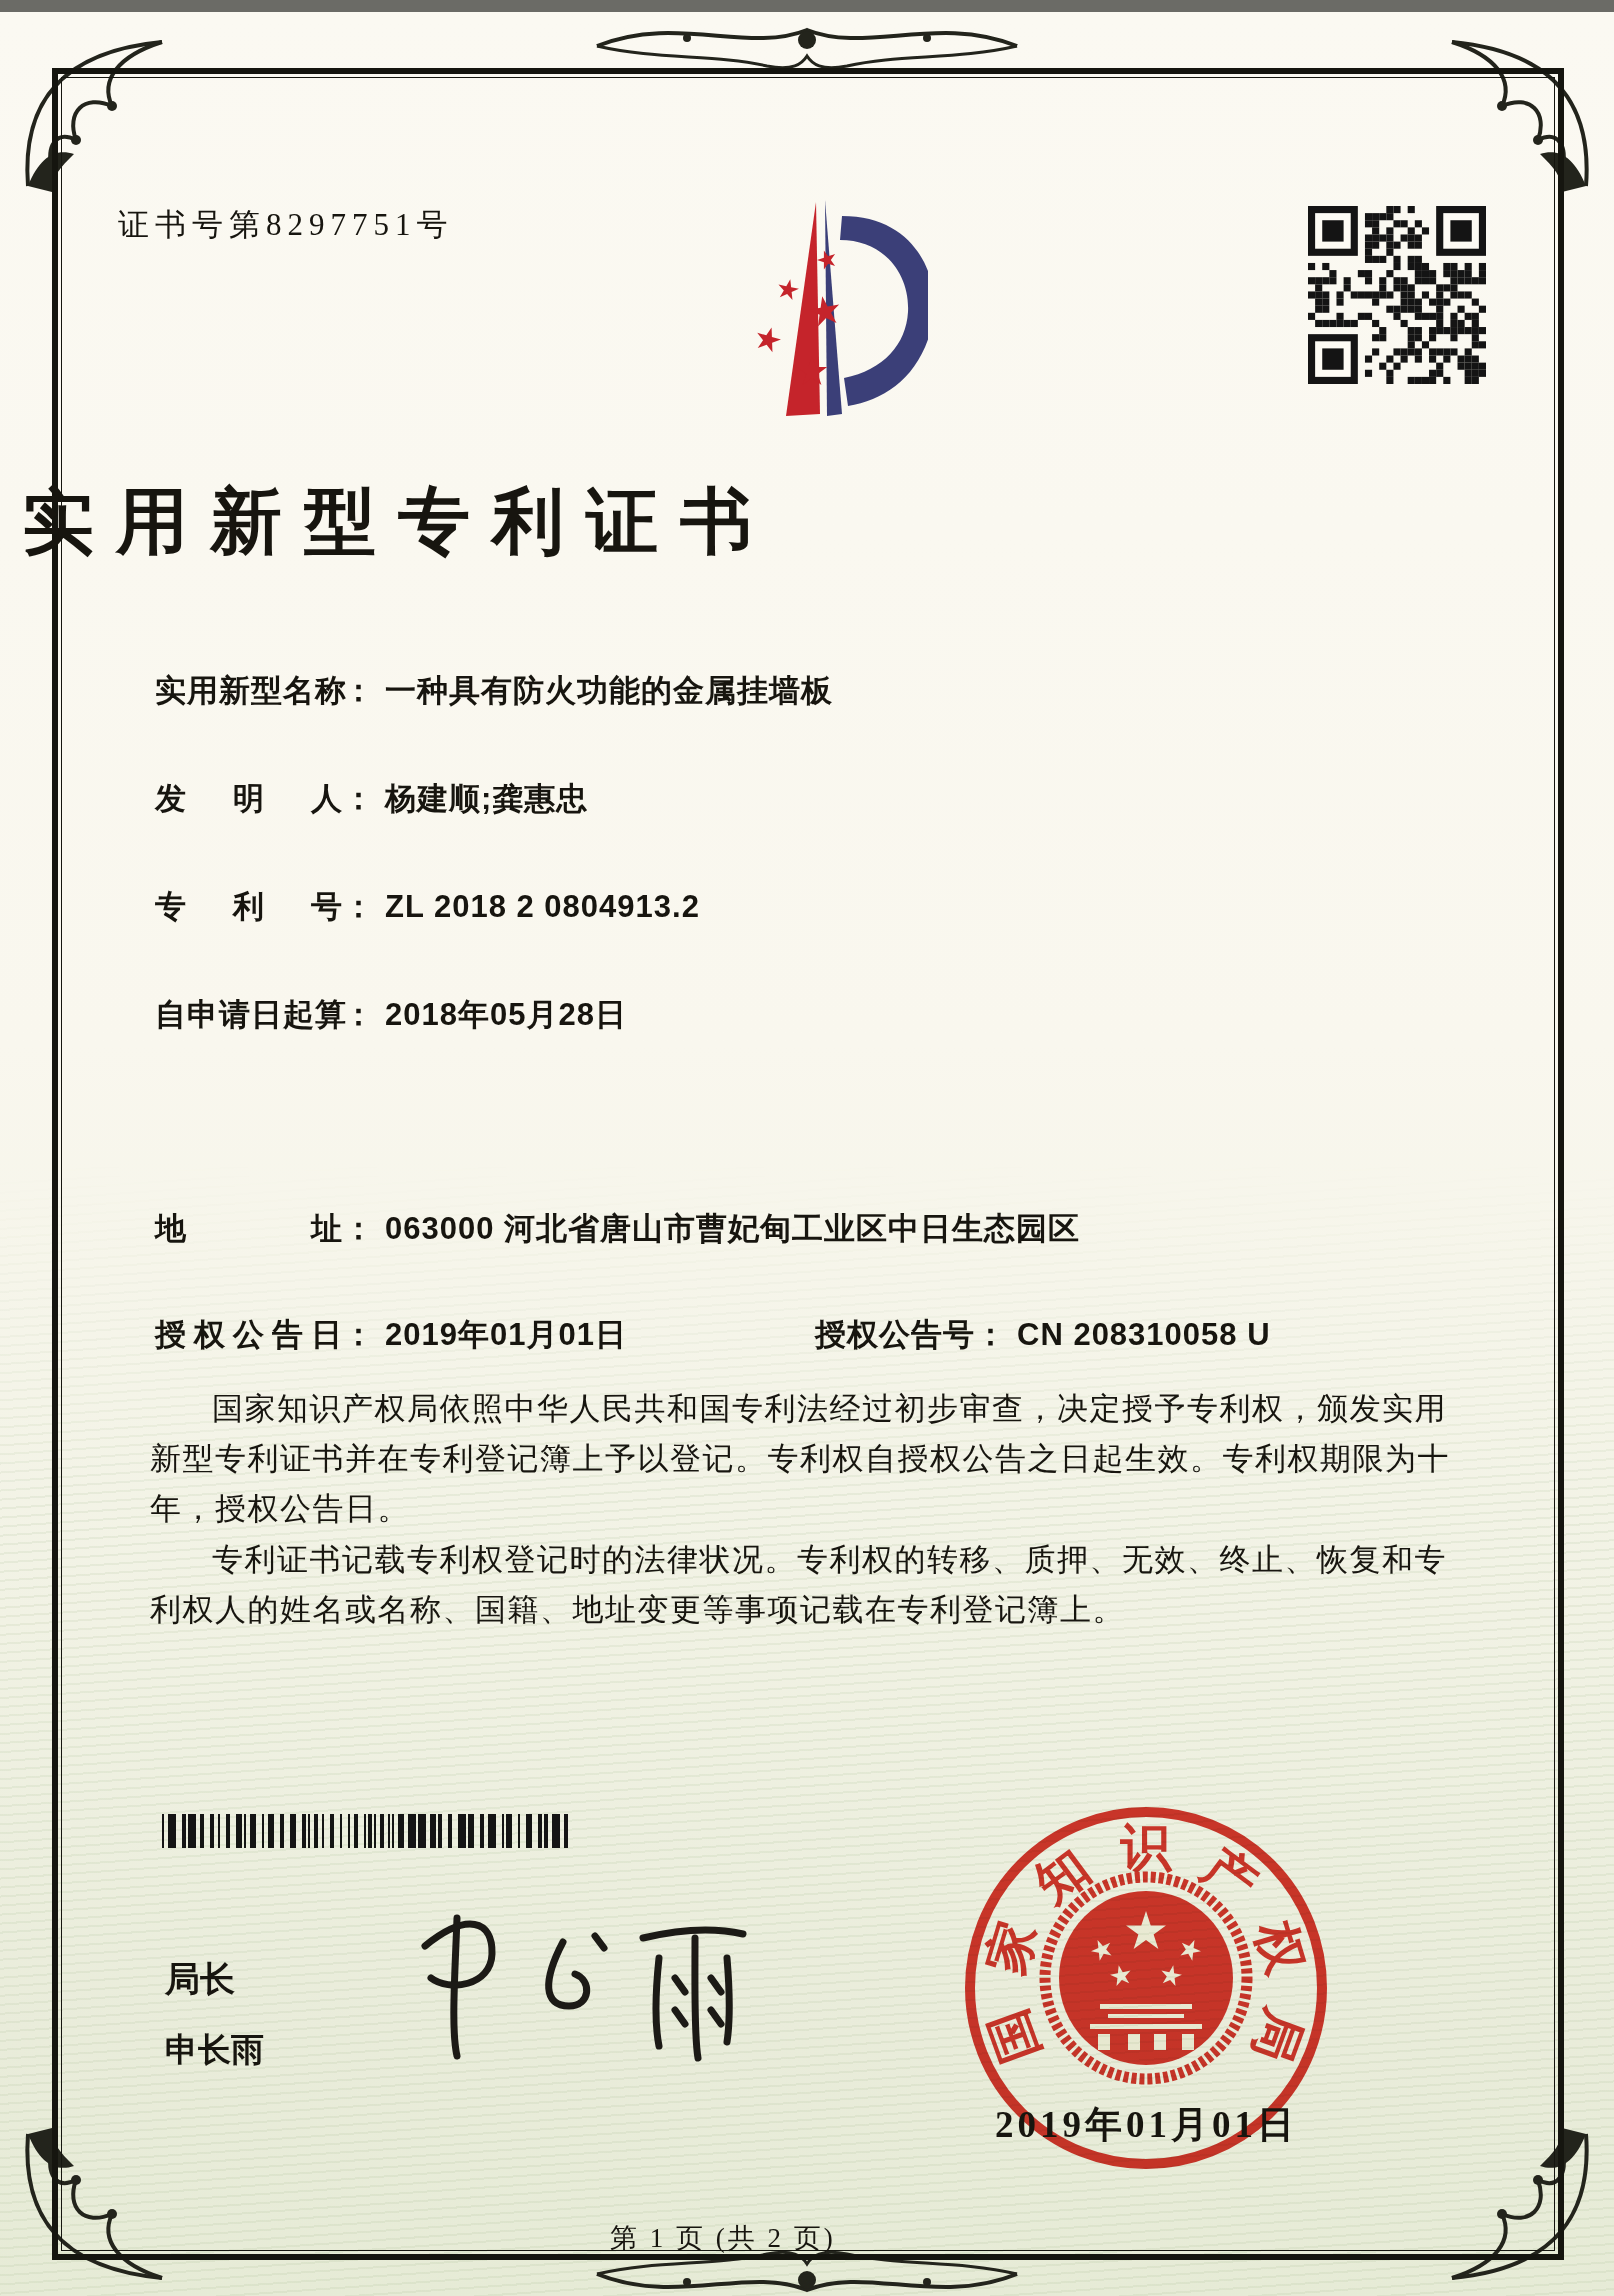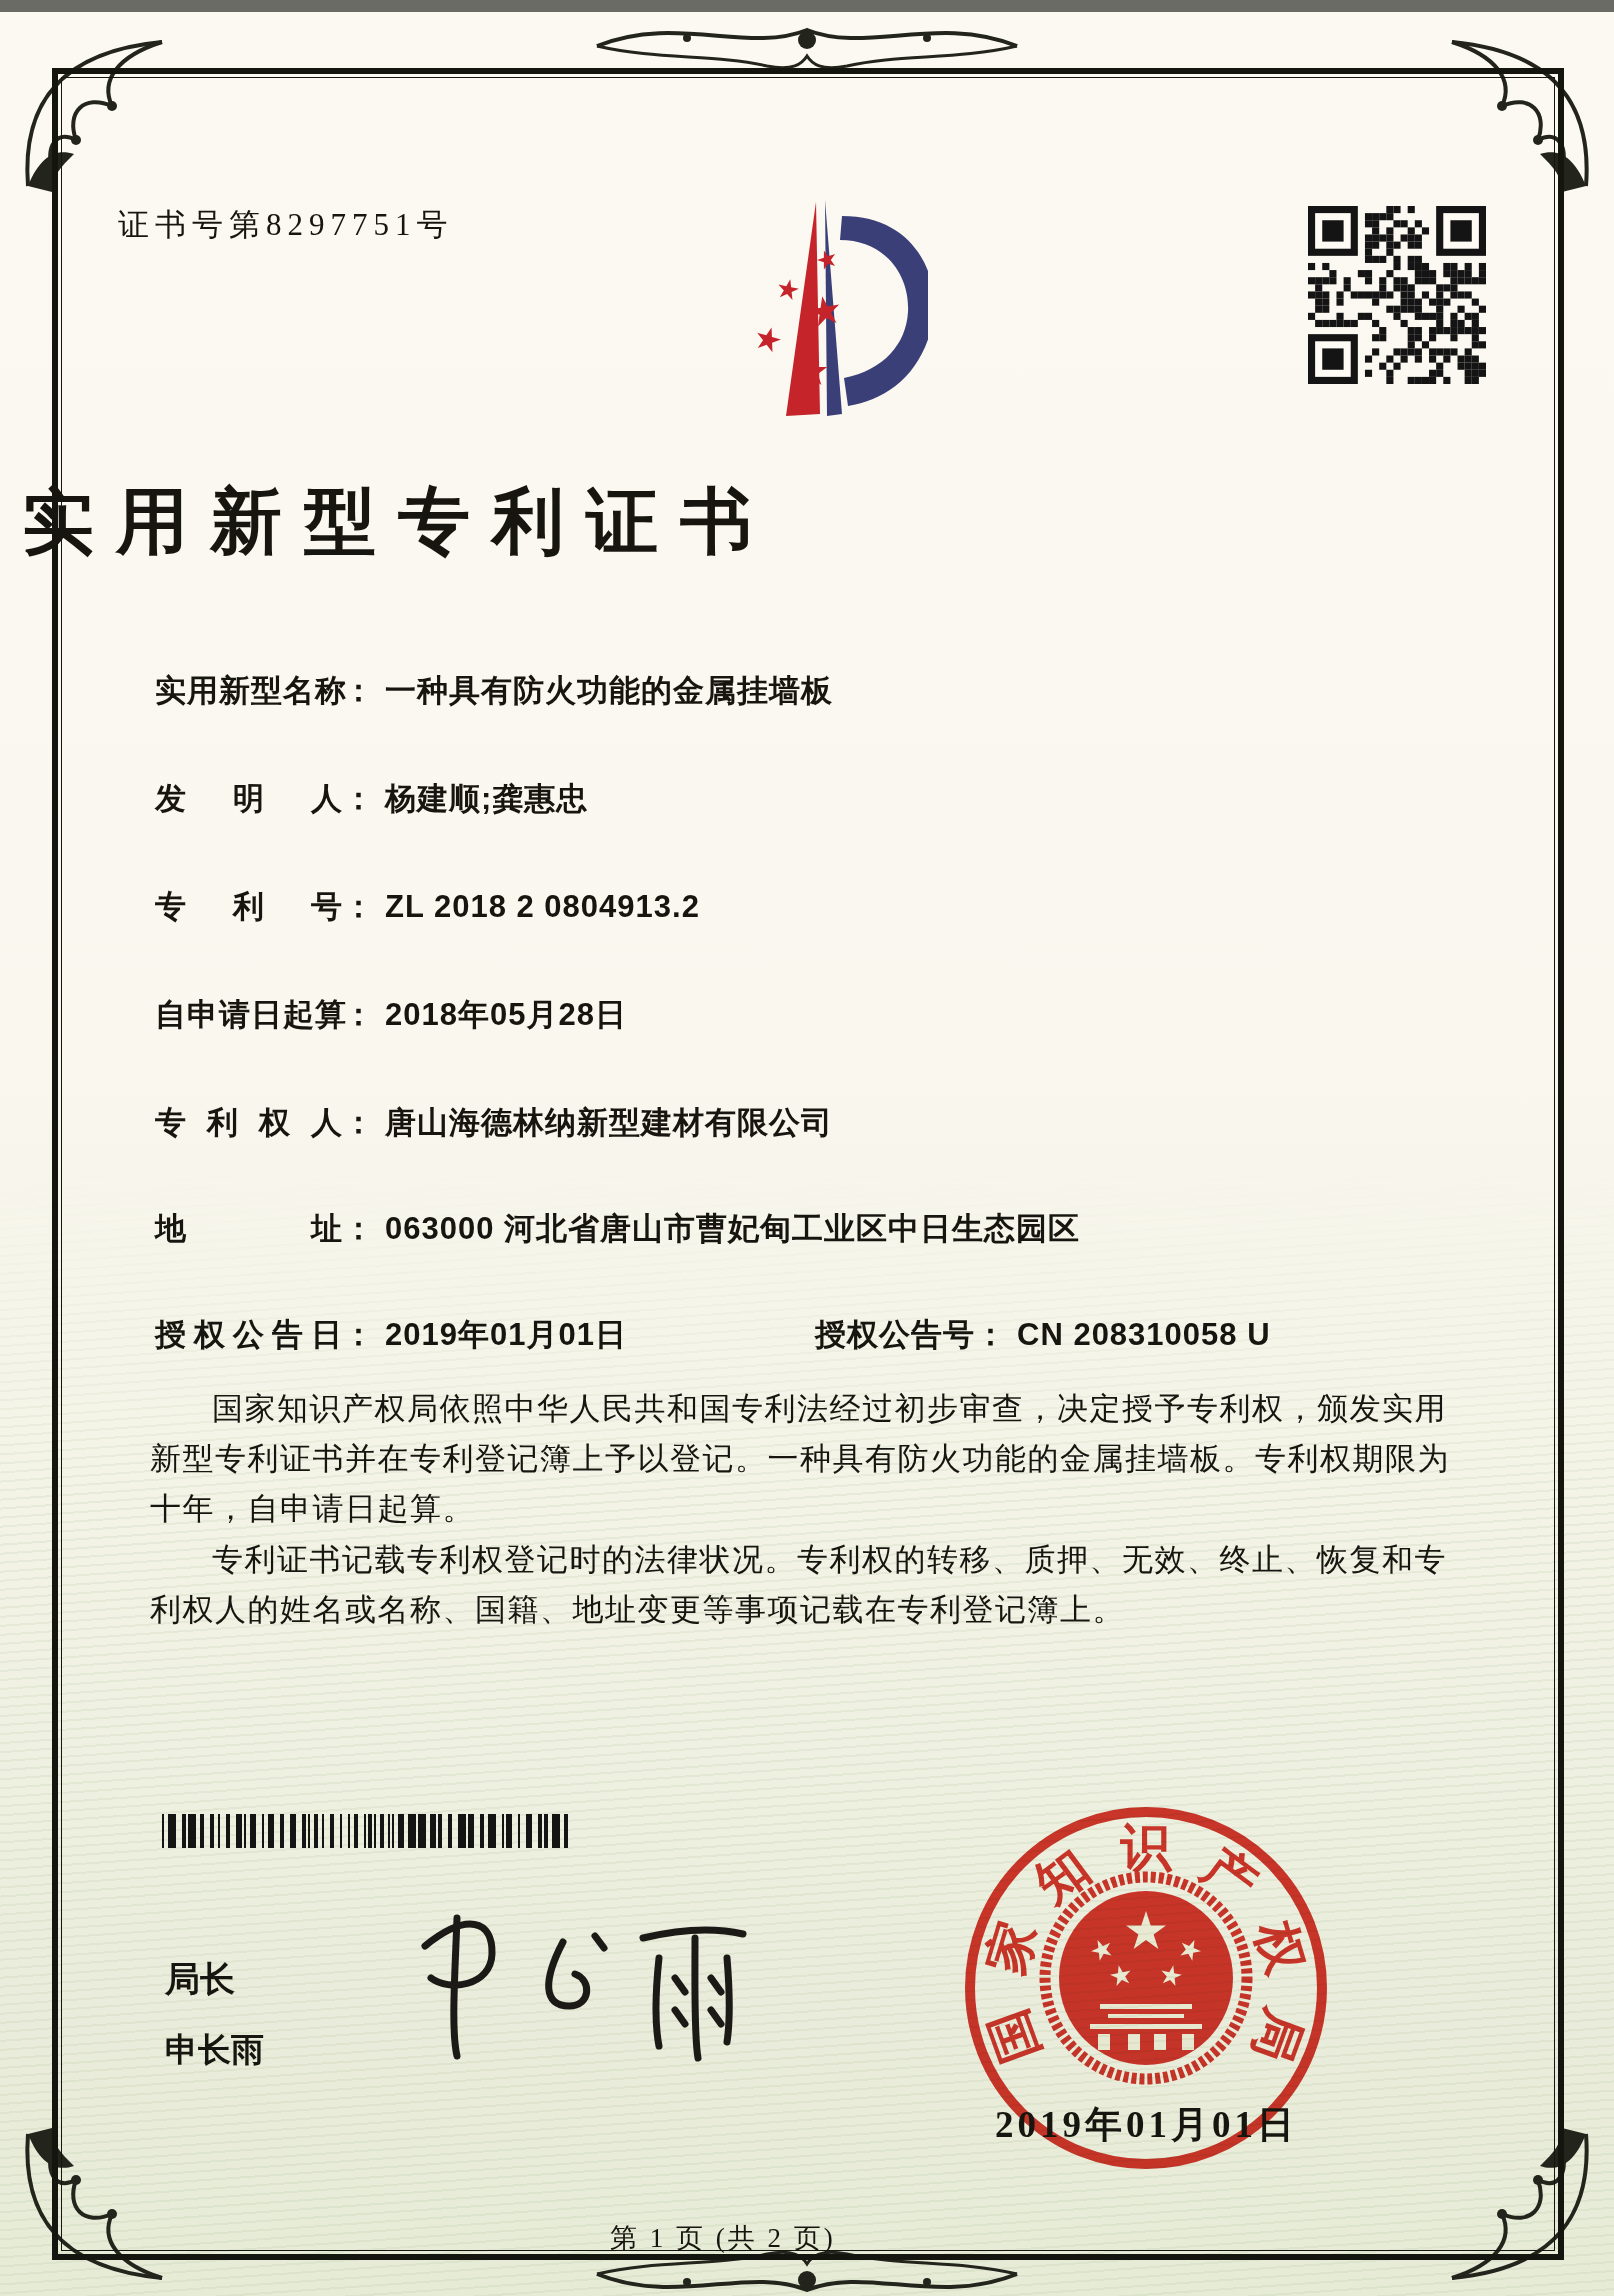--- a/index.html
+++ b/index.html
@@ -326,33 +326,30 @@
   </div>
   <div class="field-row" style="top:766px">
     <span class="flabel">发明人</span><span class="fcolon">：</span><span class="fvalue">杨建顺;龚惠忠</span>
   </div>
   <div class="field-row" style="top:874px">
     <span class="flabel">专利号</span><span class="fcolon">：</span><span class="fvalue">ZL 2018 2 0804913.2</span>
   </div>
   <div class="field-row" style="top:982px">
     <span class="flabel">自申请日起算</span><span class="fcolon">：</span><span class="fvalue">2018年05月28日</span>
   </div>
-  <div class="field-row" style="top:1090px">
-    <span class="flabel">专利权人</span><span class="fcolon">：</span><span class="fvalue">唐山海德林纳新型建材有限公司</span>
-  </div>
   <div class="field-row" style="top:1196px">
     <span class="flabel">地址</span><span class="fcolon">：</span><span class="fvalue">063000 河北省唐山市曹妃甸工业区中日生态园区</span>
   </div>
   <div class="field-row" style="top:1302px">
     <span><span class="flabel">授权公告日</span><span class="fcolon">：</span><span class="fvalue">2019年01月01日</span></span>
     <span class="grant-no"><span>授权公告号</span><span>：</span><span class="fvalue">CN 208310058 U</span></span>
   </div>
 
   <div class="abs bodytext">
-    <p>国家知识产权局依照中华人民共和国专利法经过初步审查，决定授予专利权，颁发实用新型专利证书并在专利登记簿上予以登记。一种具有防火功能的金属挂墙板。专利权期限为十年，自申请日起算。</p>
+    <p>国家知识产权局依照中华人民共和国专利法经过初步审查，决定授予专利权，颁发实用新型专利证书并在专利登记簿上予以登记。专利权自授权公告之日起生效。专利权期限为十年，授权公告日。</p>
     <p>专利证书记载专利权登记时的法律状况。专利权的转移、质押、无效、终止、恢复和专利权人的姓名或名称、国籍、地址变更等事项记载在专利登记簿上。</p>
   </div>
 
   <svg class="abs barcode" viewBox="0 0 406 34" xmlns="http://www.w3.org/2000/svg">
     <g id="barcode-bars" fill="#141414">
         <rect x="0" y="0" width="2" height="34"></rect>
         <rect x="6" y="0" width="8" height="34"></rect>
         <rect x="20" y="0" width="4" height="34"></rect>
         <rect x="26" y="0" width="8" height="34"></rect>
         <rect x="38" y="0" width="4" height="34"></rect>

